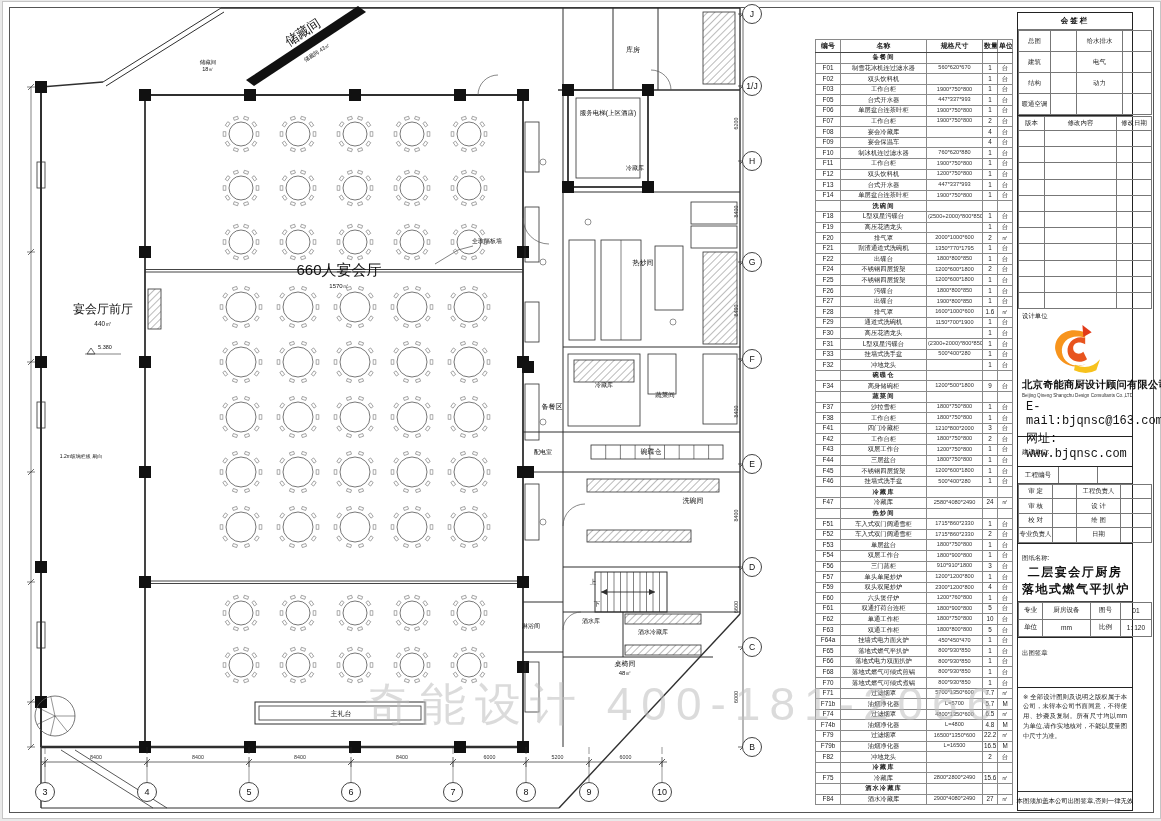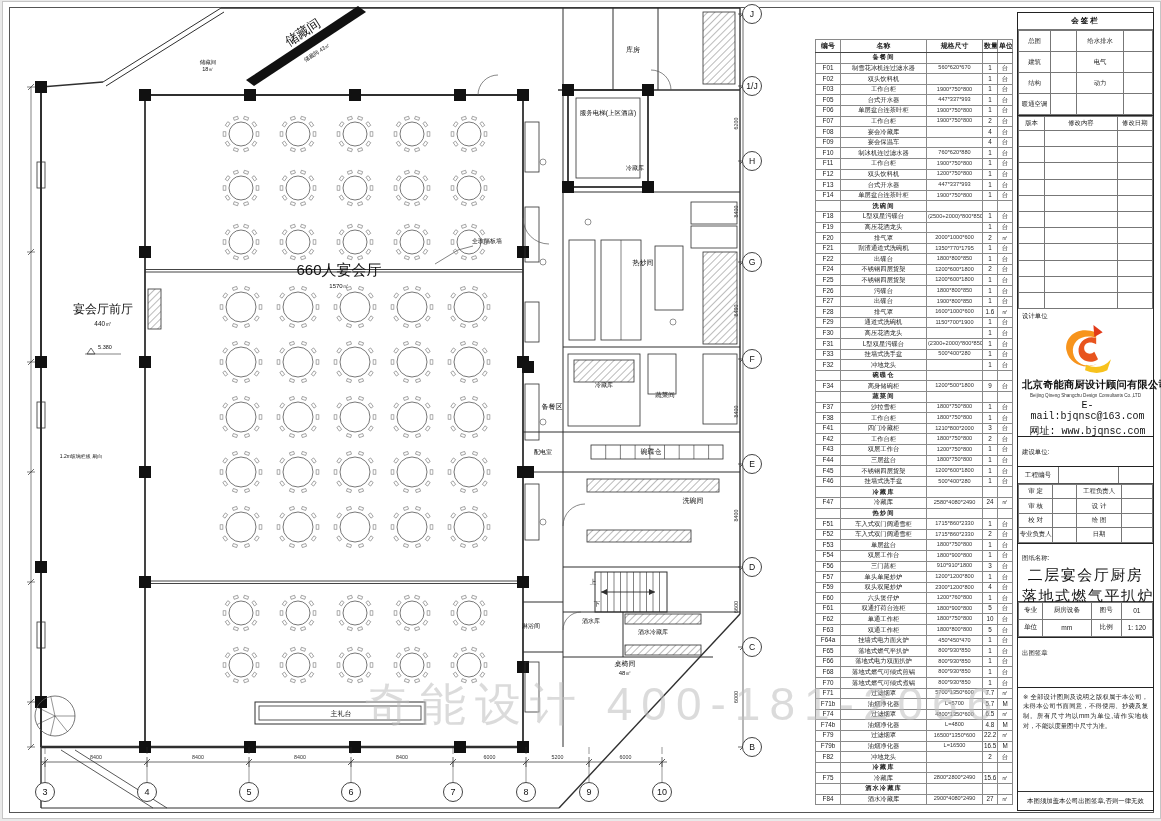--- a/index.html
+++ b/index.html
@@ -9,48 +9,48 @@
   .frame{position:absolute;left:6px;top:5px;width:1143px;height:804px;border:1px solid #555;pointer-events:none}
   #plan{position:absolute;left:0;top:0}
   
   .sched{position:absolute;left:812px;top:37px;width:197px;border-collapse:collapse;table-layout:fixed;background:transparent;border:1.3px solid #333}
   .sched td{border:0.5px solid #8a8a8a;font-size:6.3px;line-height:1.05;height:9.6px;text-align:center;
             padding:0 1px;overflow:hidden;white-space:nowrap;color:#222}
   .sched tr.head td{font-size:6.9px;font-weight:bold;height:12px;border-bottom:1px solid #444}
   .sched td.sec{font-weight:bold;letter-spacing:1px}
   .sched td.dim{font-size:5.6px;color:#333}
   
-  .panel{position:absolute;left:1014px;top:10px;width:137px;height:799px;border:1.6px solid #222;
+  .panel{position:absolute;left:1014px;top:10px;width:116px;height:799px;border:1.6px solid #222;
          background:#fff;display:flex;flex-direction:column;box-sizing:border-box}
   .panel .lbl{font-size:6.4px;color:#222}
   .sigwrap{border-bottom:1.4px solid #222}
   .sig-title{font-size:7.5px;text-align:center;font-weight:bold;padding:3px 0;border-bottom:0.5px solid #777;letter-spacing:2px}
   .gridtbl{width:100%;border-collapse:collapse;table-layout:fixed}
   .gridtbl td{border:0.5px solid #777;font-size:6.4px;text-align:center;color:#222;overflow:hidden;padding:0}
   .sigtbl td{height:20px}
   .revtbl td{height:15.2px}
   .revtbl tr.head td{height:13px;font-size:6.4px}
   .firm{border-bottom:1.4px solid #222;padding:3px 4px 4px;height:128px;box-sizing:border-box;text-align:center;position:relative}
   .firm .lbl{position:absolute;left:4px;top:3px}
   .firm .logo{margin-top:12px}
   .cname{font-size:10.3px;font-weight:bold;white-space:nowrap;letter-spacing:0.2px}
   .cen{font-size:4.6px;color:#333;margin-top:1px;white-space:nowrap}
-  .cmail{font-size:10px;text-align:center;margin:2px 0 0 4px;font-family:"Liberation Mono","DejaVu Sans Mono",monospace}
+  .cmail{font-size:12px;text-align:left;margin:2px 0 0 4px;font-family:"Liberation Mono","DejaVu Sans Mono",monospace}
   .client{border-bottom:1.4px solid #222;height:30px;padding:3px 4px;box-sizing:border-box}
   .proj{border-bottom:0.6px solid #555;height:36px;padding:2px 4px;box-sizing:border-box}
   .pval{font-size:13px;font-weight:bold;text-align:center;letter-spacing:3px;margin-top:2px}
   .pnum{display:flex;border-bottom:0.6px solid #555;height:16px}
   .pnum span{font-size:6.6px;display:flex;align-items:center;justify-content:center}
   .pnum .a{width:40px;border-right:0.5px solid #777}
   .pnum .b{flex:1;border-right:0.5px solid #777}
   .pnum .c{width:34px}
   .apprtbl td{height:13.4px}
   .apprwrap{border-bottom:1.4px solid #222}
   .dtitle{border-bottom:0.8px solid #444;height:58px;padding:2px 4px;box-sizing:border-box}
-  .dl{font-size:15px;font-weight:normal;letter-spacing:1.5px;text-align:center;line-height:1.45;white-space:nowrap}
+  .dl{font-size:12px;font-weight:bold;letter-spacing:1.5px;text-align:center;line-height:1.45;white-space:nowrap}
   .metatbl td{height:16px;font-size:6.6px}
   .metawrap{border-bottom:1.4px solid #222}
   .stamp{height:50px;border-bottom:1.4px solid #222;padding:3px 4px;box-sizing:border-box}
   .notes{flex:1;font-size:6.3px;line-height:1.55;padding:4px 5px;color:#222;text-align:justify;border-bottom:1.2px solid #333}
   .valid{height:18px;font-size:6.4px;display:flex;align-items:center;justify-content:center;white-space:nowrap}
   .watermark{position:absolute;left:362px;top:672px;font-size:46px;letter-spacing:9px;color:#bfbfbf;
              opacity:.55;white-space:nowrap;pointer-events:none;z-index:9;font-weight:400}
 </style>
 </head>
 <body>

